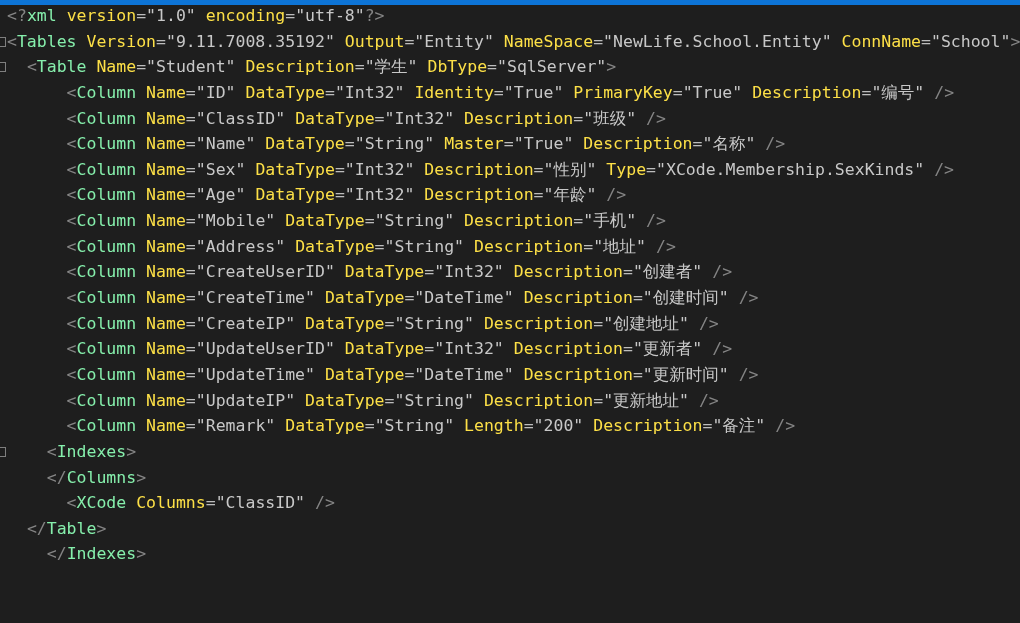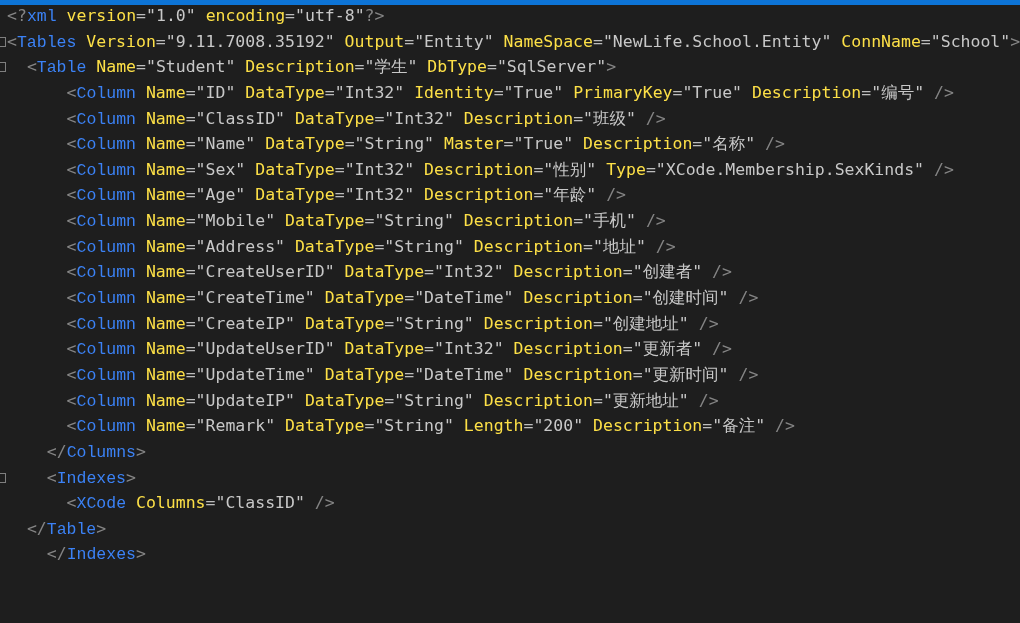--- a/index.html
+++ b/index.html
@@ -10,21 +10,21 @@
   }
   .screen{position:relative;width:1020px;height:623px;background:#1e1e1e;}
   .top-border{position:absolute;top:0;left:0;width:1020px;height:5px;}
   .code{
     position:absolute;top:3px;left:0;width:1020px;
     font-size:16.5px;line-height:25.65px;
     color:#c8c8c8;
   }
   .line{position:relative;height:25.65px;padding-left:7px;white-space:pre;}
   .tok-punc{color:#858585;}
-  .tok-tag{color:#3b82f6;font-family:Liberation Mono, monospace;}
+  .tok-tag{color:#86efac;}
   .tok-attr{color:#fde047;}
   .tok-eq{color:#bdbdbd;}
   .tok-val{color:#c8c8c8;}
   .fold{
     position:absolute;left:-5px;top:8px;width:11px;height:10px;
     border:1px solid #7f7f7f;box-sizing:border-box;background:#1e1e1e;
   }
   .curbox{
     position:absolute;left:0;right:6px;top:-3px;bottom:-4px;
     border:1px solid #6a6a6a;pointer-events:none;
@@ -50,19 +50,19 @@
       <div class="line"><span class="tok-plain">      </span><span class="tok-punc">&lt;</span><span class="tok-tag">Column</span><span class="tok-punc"> </span><span class="tok-attr">Name</span><span class="tok-eq">=</span><span class="tok-val">"Age"</span><span class="tok-punc"> </span><span class="tok-attr">DataType</span><span class="tok-eq">=</span><span class="tok-val">"Int32"</span><span class="tok-punc"> </span><span class="tok-attr">Description</span><span class="tok-eq">=</span><span class="tok-val">"年龄"</span><span class="tok-punc"> /&gt;</span></div>
       <div class="line"><span class="tok-plain">      </span><span class="tok-punc">&lt;</span><span class="tok-tag">Column</span><span class="tok-punc"> </span><span class="tok-attr">Name</span><span class="tok-eq">=</span><span class="tok-val">"Mobile"</span><span class="tok-punc"> </span><span class="tok-attr">DataType</span><span class="tok-eq">=</span><span class="tok-val">"String"</span><span class="tok-punc"> </span><span class="tok-attr">Description</span><span class="tok-eq">=</span><span class="tok-val">"手机"</span><span class="tok-punc"> /&gt;</span></div>
       <div class="line"><span class="tok-plain">      </span><span class="tok-punc">&lt;</span><span class="tok-tag">Column</span><span class="tok-punc"> </span><span class="tok-attr">Name</span><span class="tok-eq">=</span><span class="tok-val">"Address"</span><span class="tok-punc"> </span><span class="tok-attr">DataType</span><span class="tok-eq">=</span><span class="tok-val">"String"</span><span class="tok-punc"> </span><span class="tok-attr">Description</span><span class="tok-eq">=</span><span class="tok-val">"地址"</span><span class="tok-punc"> /&gt;</span></div>
       <div class="line"><span class="tok-plain">      </span><span class="tok-punc">&lt;</span><span class="tok-tag">Column</span><span class="tok-punc"> </span><span class="tok-attr">Name</span><span class="tok-eq">=</span><span class="tok-val">"CreateUserID"</span><span class="tok-punc"> </span><span class="tok-attr">DataType</span><span class="tok-eq">=</span><span class="tok-val">"Int32"</span><span class="tok-punc"> </span><span class="tok-attr">Description</span><span class="tok-eq">=</span><span class="tok-val">"创建者"</span><span class="tok-punc"> /&gt;</span></div>
       <div class="line"><span class="tok-plain">      </span><span class="tok-punc">&lt;</span><span class="tok-tag">Column</span><span class="tok-punc"> </span><span class="tok-attr">Name</span><span class="tok-eq">=</span><span class="tok-val">"CreateTime"</span><span class="tok-punc"> </span><span class="tok-attr">DataType</span><span class="tok-eq">=</span><span class="tok-val">"DateTime"</span><span class="tok-punc"> </span><span class="tok-attr">Description</span><span class="tok-eq">=</span><span class="tok-val">"创建时间"</span><span class="tok-punc"> /&gt;</span></div>
       <div class="line"><span class="tok-plain">      </span><span class="tok-punc">&lt;</span><span class="tok-tag">Column</span><span class="tok-punc"> </span><span class="tok-attr">Name</span><span class="tok-eq">=</span><span class="tok-val">"CreateIP"</span><span class="tok-punc"> </span><span class="tok-attr">DataType</span><span class="tok-eq">=</span><span class="tok-val">"String"</span><span class="tok-punc"> </span><span class="tok-attr">Description</span><span class="tok-eq">=</span><span class="tok-val">"创建地址"</span><span class="tok-punc"> /&gt;</span></div>
       <div class="line"><span class="tok-plain">      </span><span class="tok-punc">&lt;</span><span class="tok-tag">Column</span><span class="tok-punc"> </span><span class="tok-attr">Name</span><span class="tok-eq">=</span><span class="tok-val">"UpdateUserID"</span><span class="tok-punc"> </span><span class="tok-attr">DataType</span><span class="tok-eq">=</span><span class="tok-val">"Int32"</span><span class="tok-punc"> </span><span class="tok-attr">Description</span><span class="tok-eq">=</span><span class="tok-val">"更新者"</span><span class="tok-punc"> /&gt;</span></div>
       <div class="line"><span class="tok-plain">      </span><span class="tok-punc">&lt;</span><span class="tok-tag">Column</span><span class="tok-punc"> </span><span class="tok-attr">Name</span><span class="tok-eq">=</span><span class="tok-val">"UpdateTime"</span><span class="tok-punc"> </span><span class="tok-attr">DataType</span><span class="tok-eq">=</span><span class="tok-val">"DateTime"</span><span class="tok-punc"> </span><span class="tok-attr">Description</span><span class="tok-eq">=</span><span class="tok-val">"更新时间"</span><span class="tok-punc"> /&gt;</span></div>
       <div class="line"><span class="tok-plain">      </span><span class="tok-punc">&lt;</span><span class="tok-tag">Column</span><span class="tok-punc"> </span><span class="tok-attr">Name</span><span class="tok-eq">=</span><span class="tok-val">"UpdateIP"</span><span class="tok-punc"> </span><span class="tok-attr">DataType</span><span class="tok-eq">=</span><span class="tok-val">"String"</span><span class="tok-punc"> </span><span class="tok-attr">Description</span><span class="tok-eq">=</span><span class="tok-val">"更新地址"</span><span class="tok-punc"> /&gt;</span></div>
       <div class="line"><span class="tok-plain">      </span><span class="tok-punc">&lt;</span><span class="tok-tag">Column</span><span class="tok-punc"> </span><span class="tok-attr">Name</span><span class="tok-eq">=</span><span class="tok-val">"Remark"</span><span class="tok-punc"> </span><span class="tok-attr">DataType</span><span class="tok-eq">=</span><span class="tok-val">"String"</span><span class="tok-punc"> </span><span class="tok-attr">Length</span><span class="tok-eq">=</span><span class="tok-val">"200"</span><span class="tok-punc"> </span><span class="tok-attr">Description</span><span class="tok-eq">=</span><span class="tok-val">"备注"</span><span class="tok-punc"> /&gt;</span></div>
+      <div class="line"><span class="fold"></span><span class="tok-plain">    </span><span class="tok-punc">&lt;</span><span class="tok-tag">Indexes</span><span class="tok-punc">&gt;</span></div>
       <div class="line"><span class="tok-plain">    </span><span class="tok-punc">&lt;/</span><span class="tok-tag">Columns</span><span class="tok-punc">&gt;</span></div>
-      <div class="line"><span class="fold"></span><span class="tok-plain">    </span><span class="tok-punc">&lt;</span><span class="tok-tag">Indexes</span><span class="tok-punc">&gt;</span></div>
       <div class="line"><span class="tok-plain">      </span><span class="tok-punc">&lt;</span><span class="tok-tag">XCode</span><span class="tok-punc"> </span><span class="tok-attr">Columns</span><span class="tok-eq">=</span><span class="tok-val">"ClassID"</span><span class="tok-punc"> /&gt;</span></div>
       <div class="line"><span class="tok-plain">  </span><span class="tok-punc">&lt;/</span><span class="tok-tag">Table</span><span class="tok-punc">&gt;</span></div>
       <div class="line"><span class="tok-plain">    </span><span class="tok-punc">&lt;/</span><span class="tok-tag">Indexes</span><span class="tok-punc">&gt;</span></div>
     </div>
 </div>
 
 </body></html>

